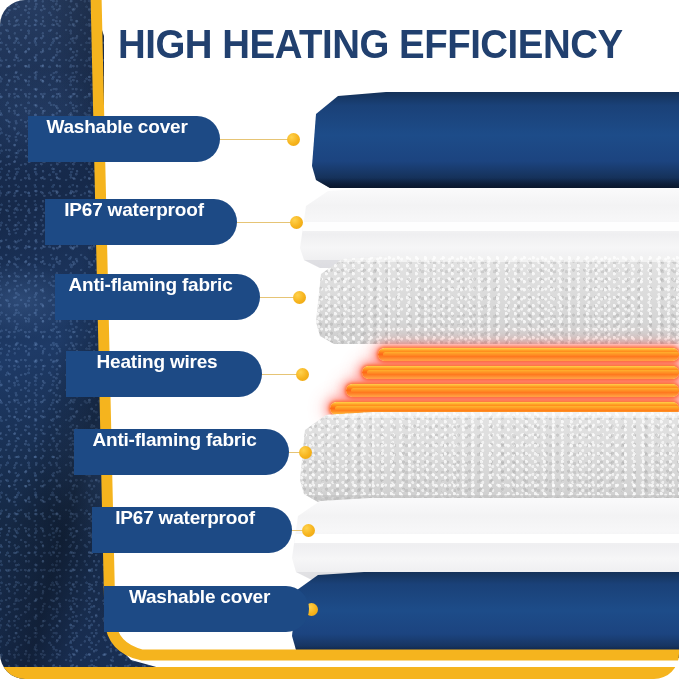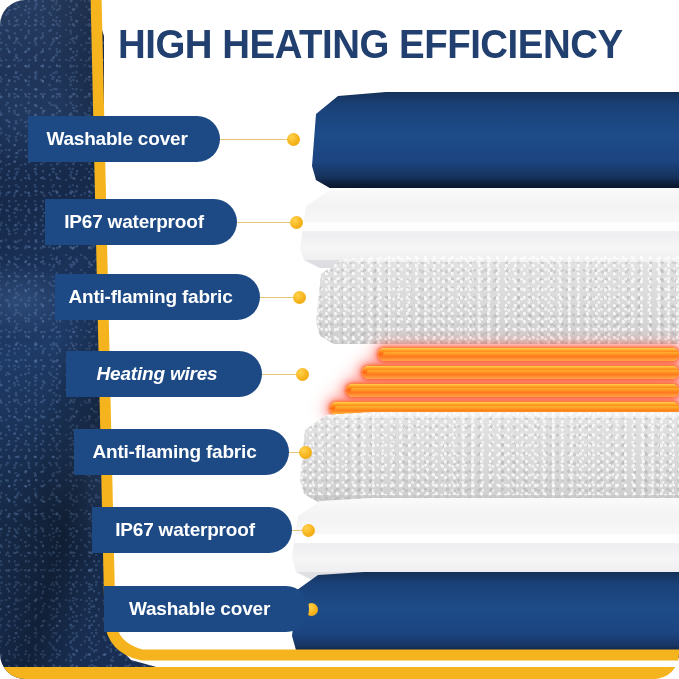--- a/index.html
+++ b/index.html
@@ -112,21 +112,21 @@
     content:"";position:absolute;left:5px;right:0;top:3.5px;height:5px;
     border-radius:3px;
     background:linear-gradient(180deg,#ffb62e,#ff7a18);
   }
 
   
   .pill{
     position:absolute;height:46px;
     background:#1d4a85;
     border-radius:0 24px 24px 0;
-    display:flex;align-items:center;
+    display:flex;align-items:flex-start;
     padding-right:20px;
     color:#ffffff;font-size:19px;font-weight:bold;
     white-space:nowrap;
     letter-spacing:-0.2px;
   }
   .pill .pill-text{
     width:100%;text-align:center;padding-left:6px;
   }
 
   
@@ -239,21 +239,21 @@
     </div>
 
     <div class="pill" style="left:45px;top:199px;width:192px;">
       <span class="pill-text">IP67 waterproof</span>
     </div>
 
     <div class="pill" style="left:55px;top:274px;width:205px;">
       <span class="pill-text">Anti-flaming fabric</span>
     </div>
 
-    <div class="pill" style="left:66px;top:351px;width:196px;font-style:italic;">
+    <div class="pill" style="left:66px;top:351px;width:196px;">
       <span class="pill-text">Heating wires</span>
     </div>
 
     <div class="pill" style="left:74px;top:429px;width:215px;">
       <span class="pill-text">Anti-flaming fabric</span>
     </div>
 
     <div class="pill" style="left:92px;top:507px;width:200px;">
       <span class="pill-text">IP67 waterproof</span>
     </div>

